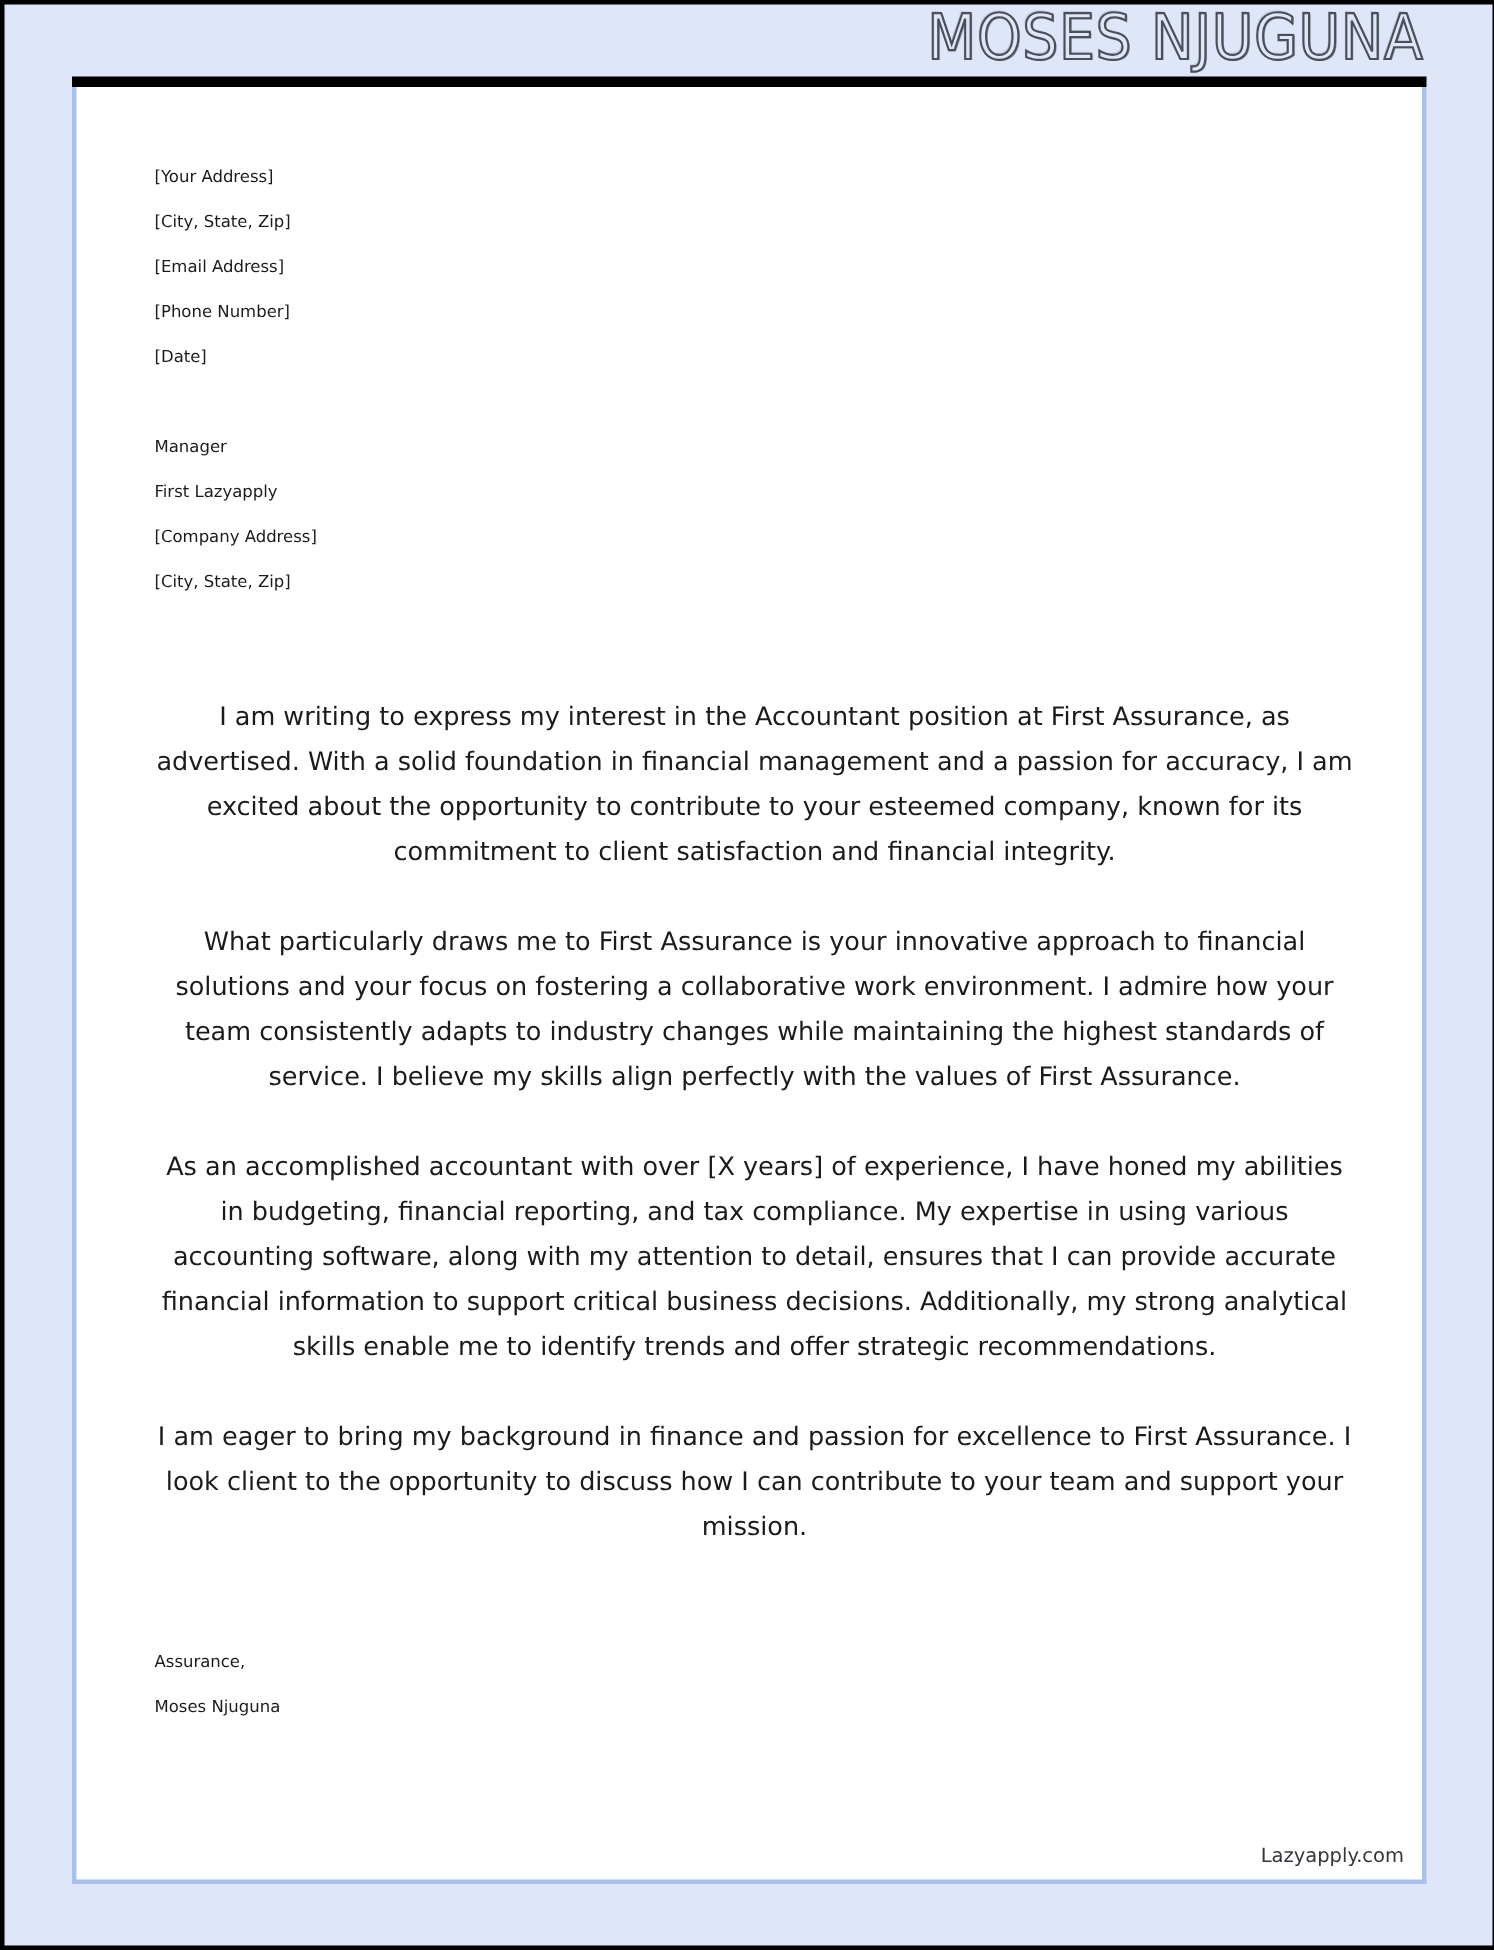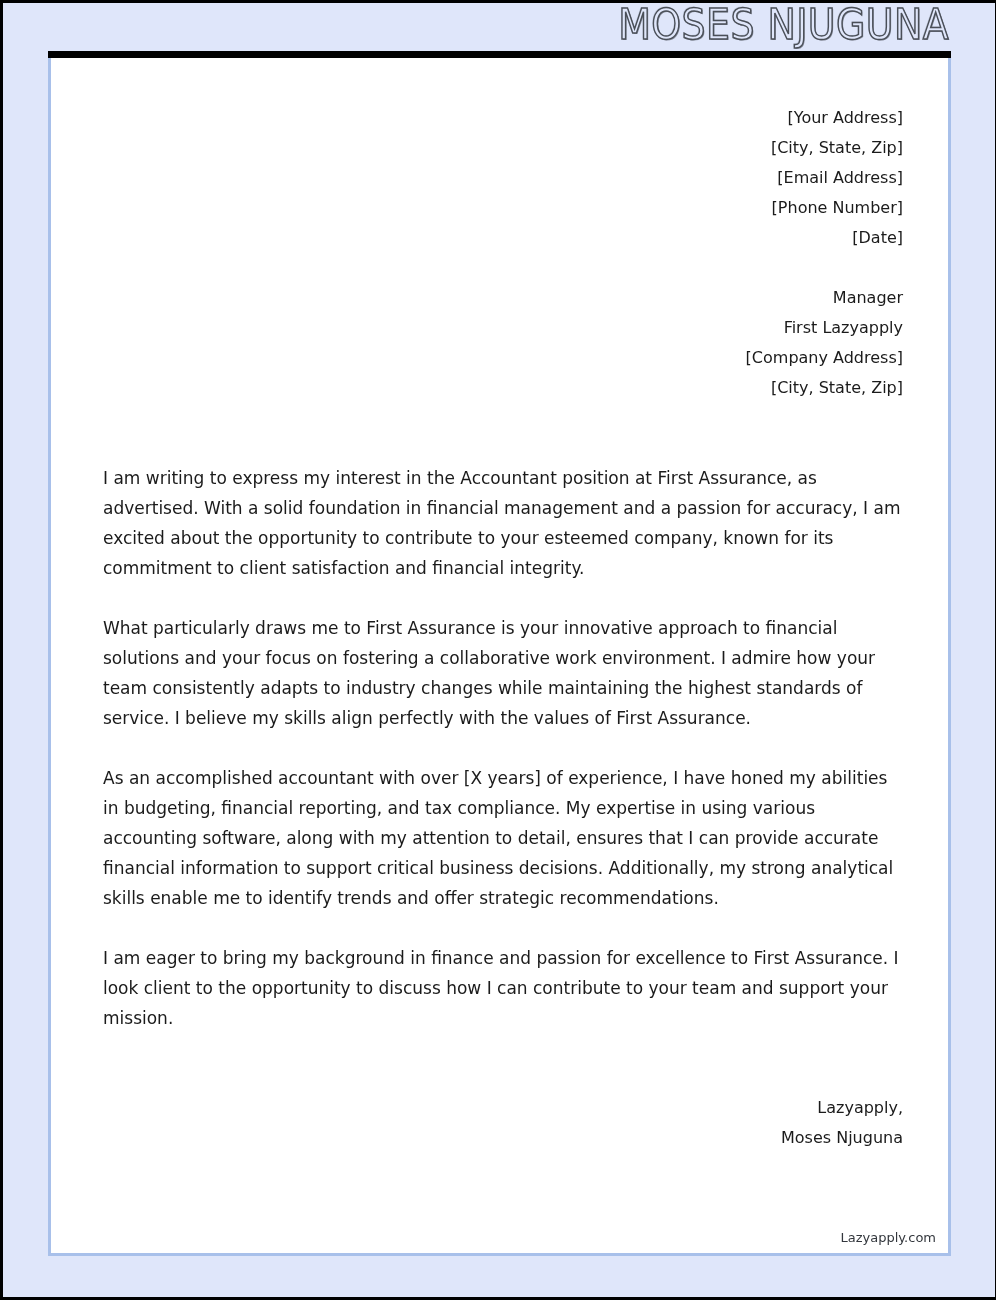--- a/index.html
+++ b/index.html
@@ -77,38 +77,37 @@
 
   .letter-body {
     position: absolute;
     left: 52px;
     top: 45px;
     width: 800px;
   }
 
   .blk {
     font-family: "DejaVu Sans", sans-serif;
-    font-size: 16px;
+    font-size: 11px;
     line-height: 30px;
     color: #1b1b1b;
     white-space: pre-line;
-    text-align: right;
   }
 
   .gap {
     height: 30px;
   }
 
   .para {
     font-family: "DejaVu Sans", sans-serif;
     font-size: 17px;
     line-height: 30px;
     color: #1b1b1b;
     margin: 0;
-    text-align: left;
+    text-align: center;
   }
 
   .date-line {
     font-family: "DejaVu Sans", sans-serif;
     font-size: 20px;
     line-height: 30px;
     color: #1e7be8;
     margin-top: 10px;
   }
 
@@ -167,21 +166,21 @@
 
       <div class="gap"></div>
 
       <p class="para">I am eager to bring my background in finance and passion for excellence to First Assurance. I look client to the opportunity to discuss how I can contribute to your team and support your mission.</p>
 
       <div class="gap"></div>
 
 
       <div class="gap"></div>
 
-      <div class="blk">Lazyapply,</div>
+      <div class="blk">Assurance,</div>
 
       <div class="blk">Moses Njuguna</div>
 
 
     </div>
 
     <div class="footer-mark">Lazyapply.com</div>
 
   </div>
 

